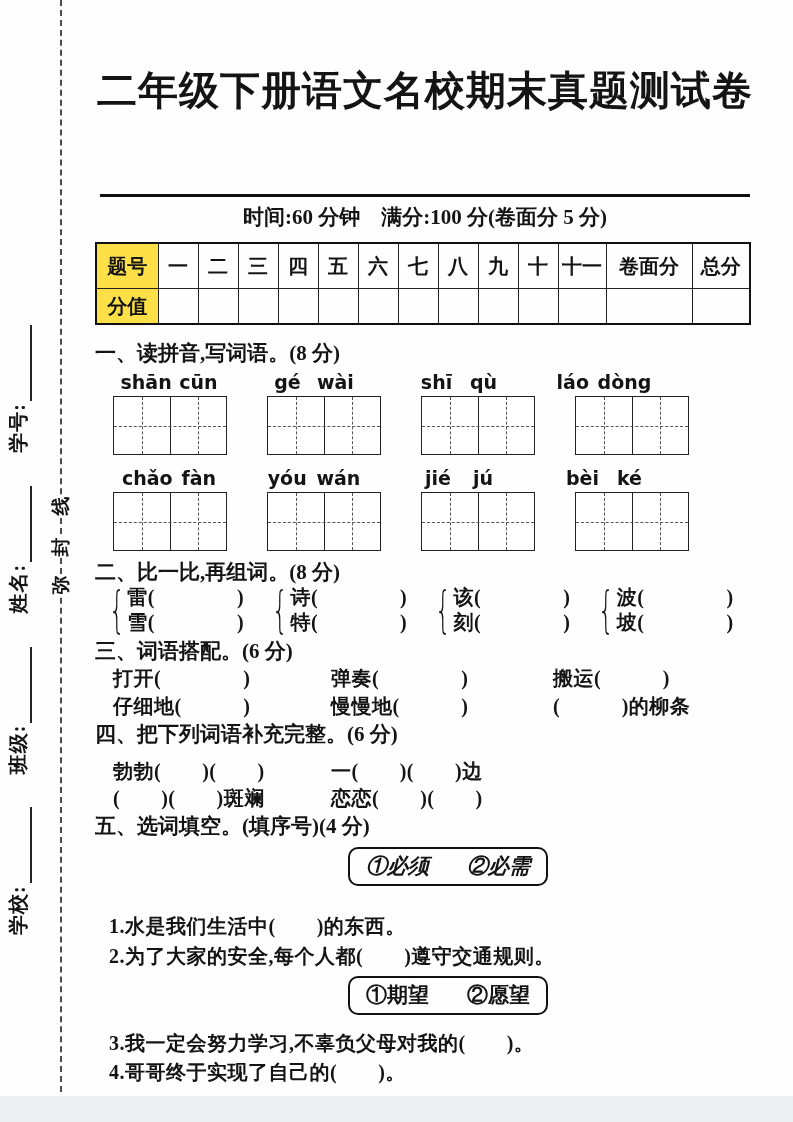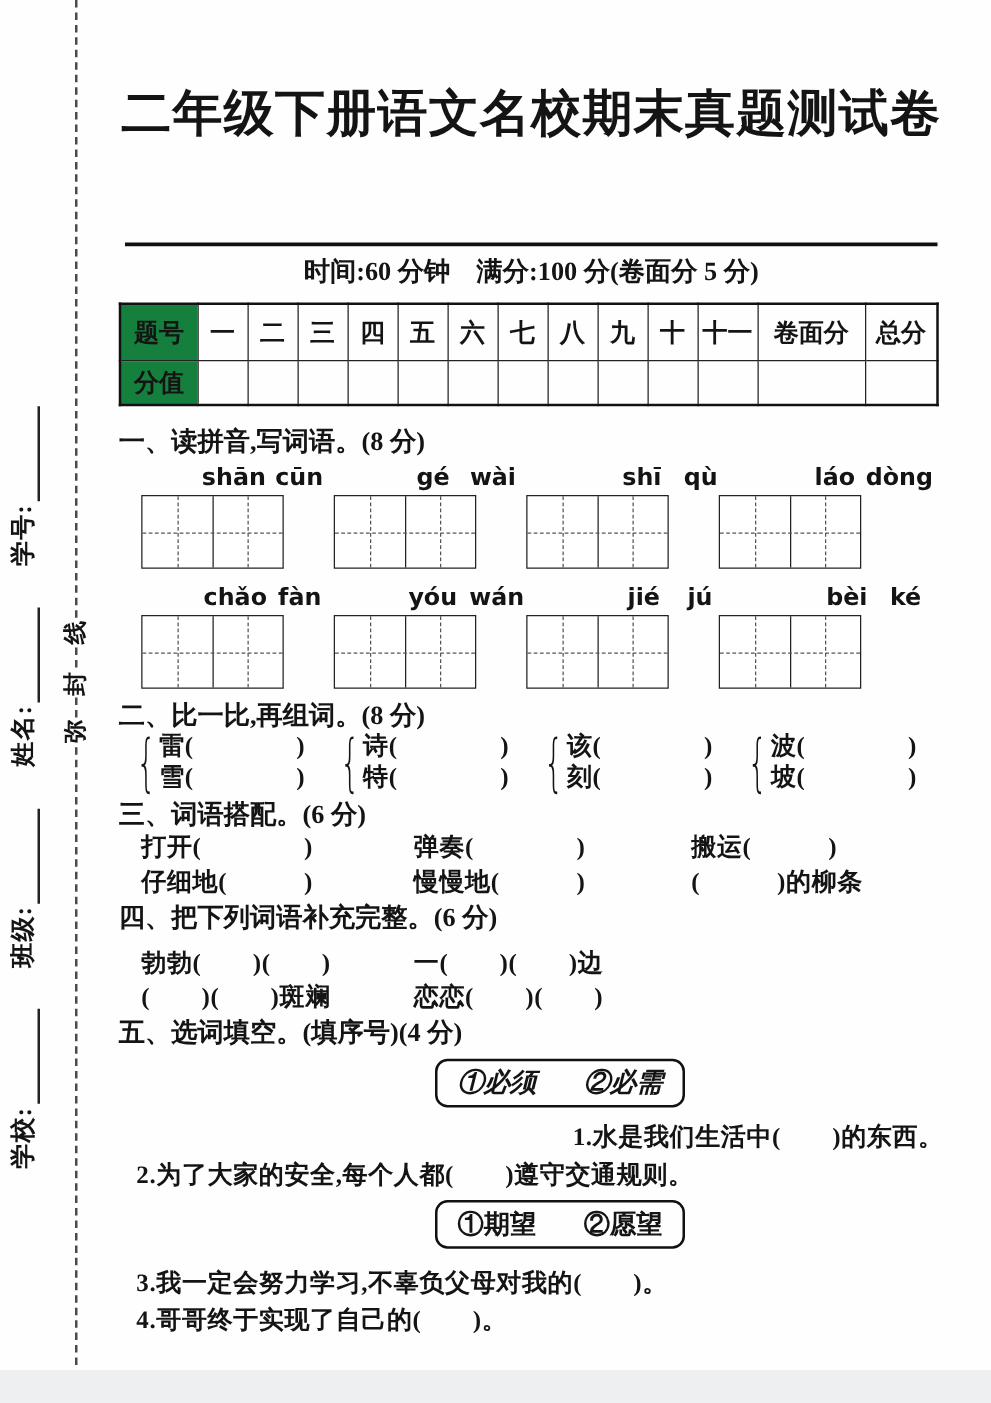--- a/index.html
+++ b/index.html
@@ -22,25 +22,25 @@
   .content{position:absolute;left:95px;top:51px;width:660px;}
   .title{margin:14px 0 0;text-align:center;font-size:40px;font-weight:900;
          letter-spacing:1px;line-height:52px;white-space:nowrap;}
   .rule{margin:77px auto 0;width:650px;border-top:3.5px solid #101010;height:0;}
   .meta{margin-top:7px;text-align:center;font-size:21px;font-weight:700;line-height:26px;}
   table.score{margin-top:12px;border-collapse:collapse;table-layout:fixed;width:654px;
               border:2.5px solid #111;}
   table.score td{border:1.6px solid #222;text-align:center;font-size:20px;font-weight:700;
                  padding:0;overflow:hidden;}
   tr.r1 td{height:44px;} tr.r2 td{height:34px;}
-  td.hd{background:#15803d;}
+  td.hd{background:#fde047;}
   .sec-head{font-size:21px;font-weight:800;line-height:26px;margin:0;white-space:nowrap;}
   .h-s1{margin-top:15px;} .h-s2{margin-top:8px;} .h-s3{margin-top:4px;line-height:24px;}
   .h-s4{margin-top:4px;line-height:24px;} .h-s5{margin-top:4px;line-height:24px;}
-  .pin-row{display:flex;gap:51px;padding-left:18px;margin-top:5px;justify-content:flex-end;}
+  .pin-row{display:flex;gap:33px;padding-left:18px;margin-top:5px;}
   .pin-row.second{margin-top:12px;}
   .pin-group{width:112px;display:flex;justify-content:space-evenly;
              font-family:"DejaVu Sans",sans-serif;font-size:19px;font-weight:600;
              line-height:22px;}
   .grid-row{display:flex;gap:40px;padding-left:18px;margin-top:3px;}
   .tian{position:relative;width:112px;height:57px;border:1.8px solid #222;background:#fff;}
   .tian .mid{position:absolute;left:50%;top:0;bottom:0;width:0;border-left:1.6px solid #222;}
   .tian .dh{position:absolute;top:50%;left:0;right:0;height:0;border-top:1.2px dashed #555;}
   .tian .dv1{position:absolute;left:25%;top:0;bottom:0;width:0;border-left:1.2px dashed #555;}
   .tian .dv2{position:absolute;left:75%;top:0;bottom:0;width:0;border-left:1.2px dashed #555;}
@@ -52,21 +52,21 @@
   .pair-lines{display:flex;flex-direction:column;line-height:25px;}
   .trio{display:grid;grid-template-columns:218px 222px 1fr;padding-left:18px;
         line-height:24px;white-space:nowrap;}
   .t-s3a{margin-top:3px;} .t-s3b{margin-top:4px;}
   .t-s4a{margin-top:13px;} .t-s4b{margin-top:3px;}
   .choice-box{display:flex;width:fit-content;gap:38px;padding:4px 16px;
               border:2.6px solid #111;border-radius:10px;font-size:21px;font-weight:700;
               line-height:27px;margin-left:253px;}
   .box1{margin-top:9px;font-style:italic;} .box2{margin-top:8px;}
   .sentence{padding-left:14px;line-height:24px;white-space:nowrap;}
-  .it1{margin-top:12px;text-align:right;} .it2{margin-top:6px;} .it3{margin-top:16px;} .it4{margin-top:5px;}
+  .it1{margin-top:28px;} .it2{margin-top:6px;} .it3{margin-top:16px;} .it4{margin-top:5px;}
   .bottom-band{position:absolute;left:0;right:0;bottom:0;height:26px;background:#edeff0;}
 </style>
 </head>
 <body>
 
 <div class="page">
 
   <div class="seal-dash"></div>
   <span class="seal-char" style="top:496px">线</span>
   <span class="seal-char" style="top:537px">封</span>

